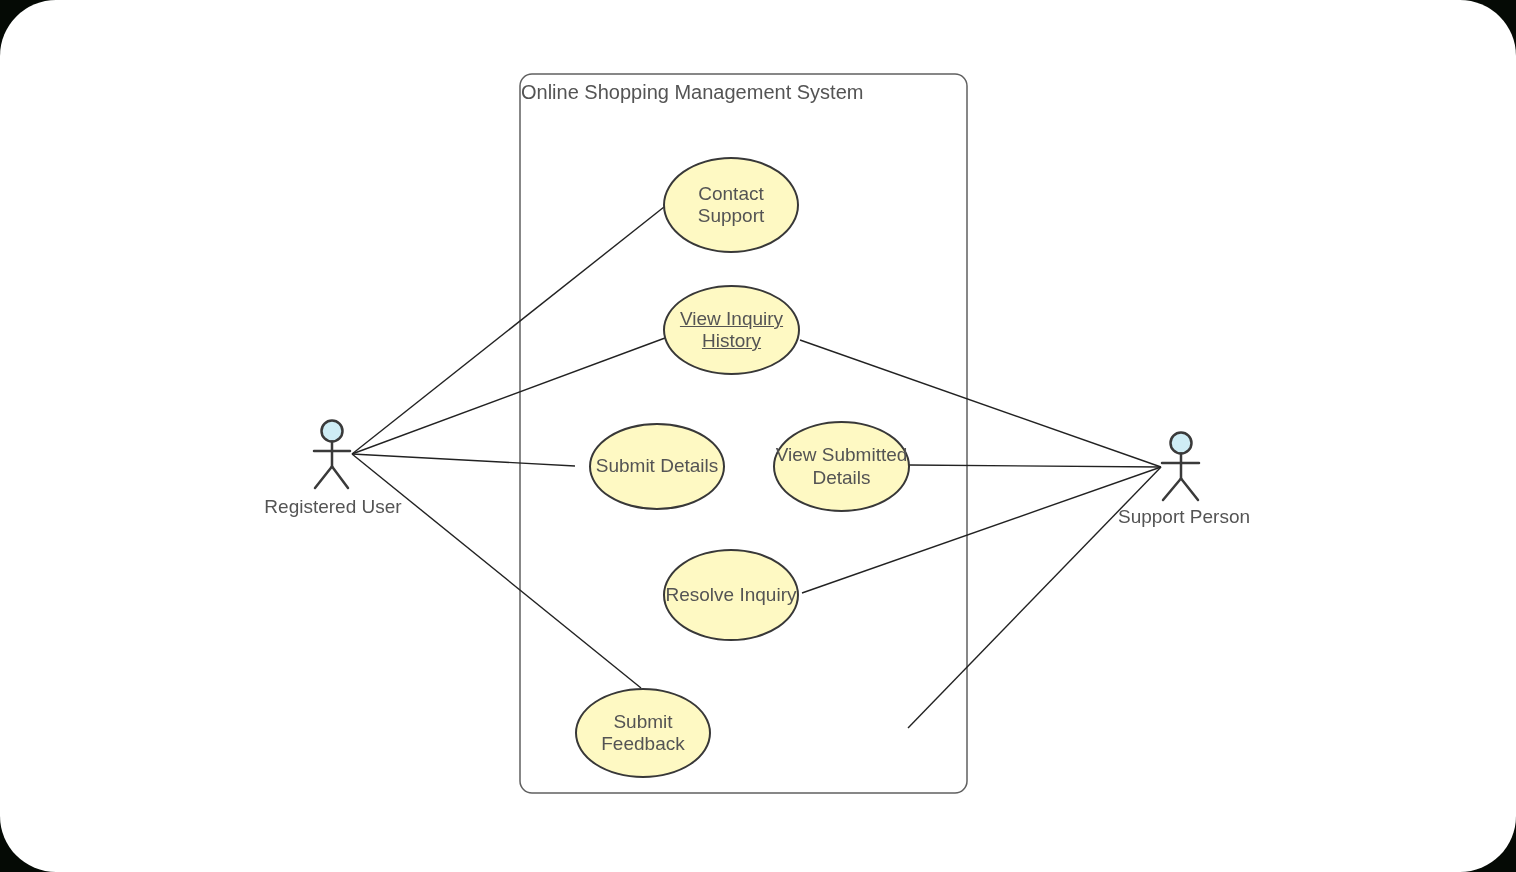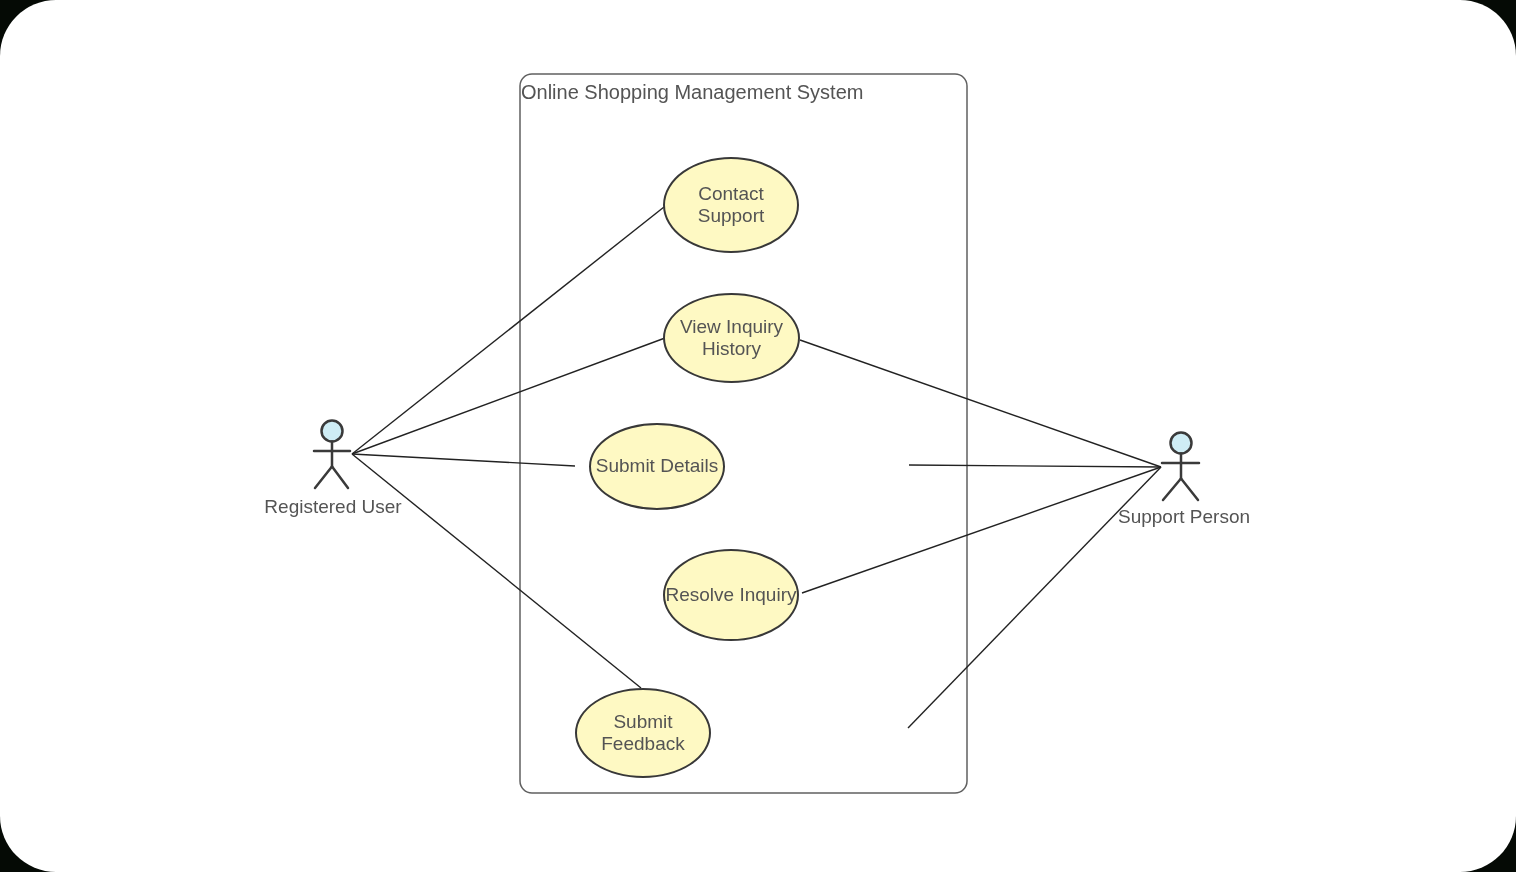--- a/index.html
+++ b/index.html
@@ -40,21 +40,21 @@
     display: flex;
     align-items: center;
     justify-content: center;
     text-align: center;
     white-space: pre-line;
     font-size: 19px;
     line-height: 1.16;
     color: #545454;
   }
   .uc-contact-support        { left: 663px; top: 157px; width: 136px; height: 96px; }
-  .uc-view-inquiry-history   { left: 663px; top: 293px; width: 137px; height: 90px; }
+  .uc-view-inquiry-history   { left: 663px; top: 285px; width: 137px; height: 90px; text-decoration: underline; }
   .uc-submit-details         { left: 558px; top: 423px; width: 136px; height: 87px; margin-left: 31px; }
   .uc-view-submitted-details { left: 773px; top: 421px; width: 137px; height: 91px; }
   .uc-resolve-inquiry        { left: 663px; top: 549px; width: 136px; height: 92px; }
   .uc-submit-feedback        { left: 575px; top: 688px; width: 136px; height: 90px; }
   .uc-view-feedback          { left: 773px; top: 688px; width: 137px; height: 90px; }
   .actor-label {
     position: absolute;
     width: 180px;
     text-align: center;
     font-size: 19px;
@@ -103,20 +103,22 @@
   <div class="system-title">Online Shopping Management System</div>
 
   <div class="uc uc-contact-support">Contact
 Support</div>
 
   <div class="uc uc-view-inquiry-history">View Inquiry
 History</div>
 
   <div class="uc uc-submit-details">Submit Details</div>
 
+  <div class="uc uc-view-submitted-details">View Submitted
+Details</div>
 
   <div class="uc uc-resolve-inquiry">Resolve Inquiry</div>
 
   <div class="uc uc-submit-feedback">Submit
 Feedback</div>
 
 
   <div class="actor-label actor-label-registered-user">Registered User</div>
 
   <div class="actor-label actor-label-support-person">Support Person</div>

